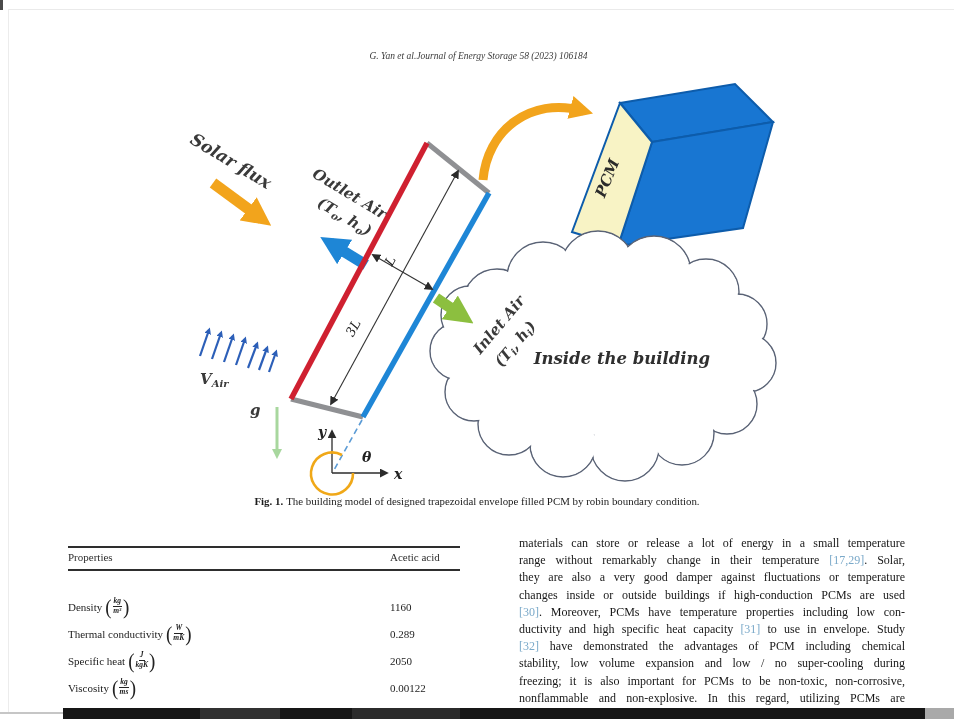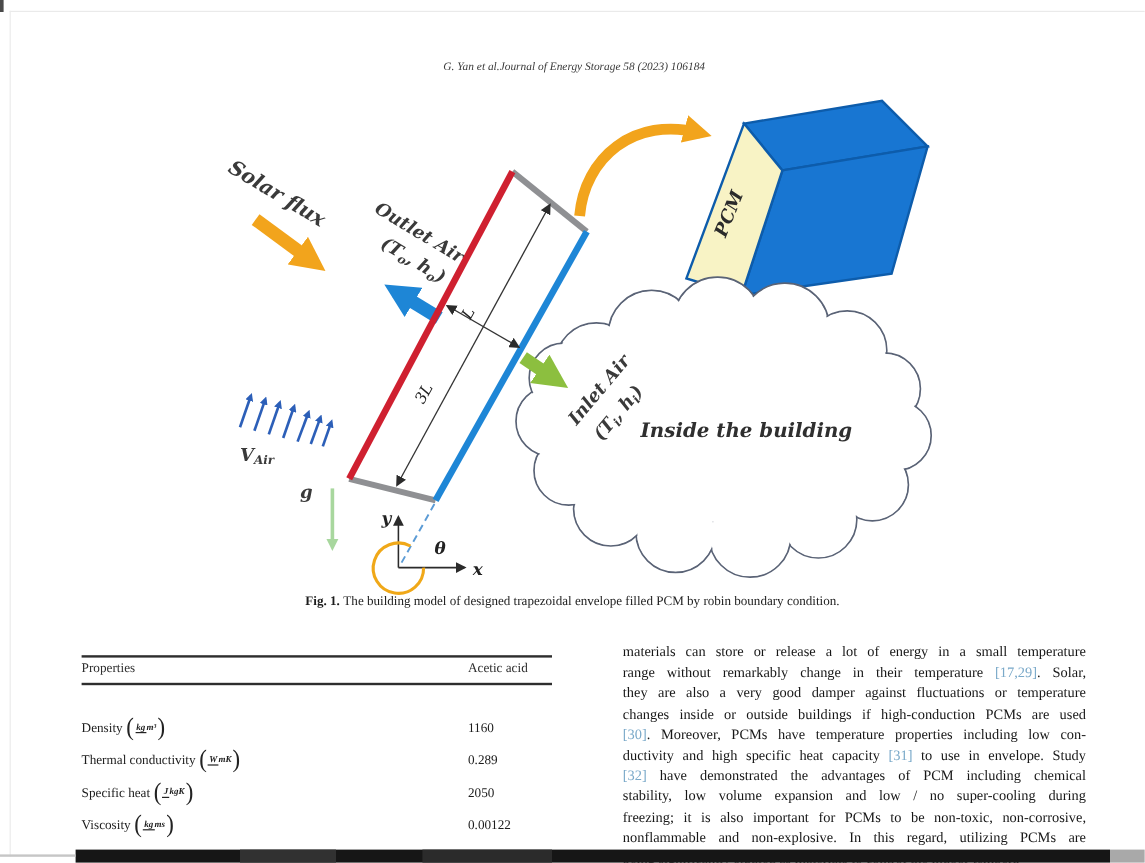--- a/index.html
+++ b/index.html
@@ -30,21 +30,21 @@
   .tablewrap{left:68px;top:544px;width:392px;font-size:11px;color:#1c1c1c;}
   .tlabel{font-weight:bold;margin-bottom:3px;}
   .tcaption{margin-bottom:4px;font-size:10.8px;}
   .rule{height:2px;background:#2e2e2e;margin:2px 0 0 0;}
   .thead-row{position:relative;height:16px;padding-top:3px;color:#2e2e2e;}
   .col2{position:absolute;left:322px;top:3px;}
   .trow{position:relative;height:27px;}
   .propcell{position:absolute;left:0;top:18px;display:inline-flex;align-items:center;}
   .pname{margin-right:3px;}
   .paren{font-size:19px;font-weight:400;line-height:1;transform:scaleY(1.1);color:#222;}
-  .frac{display:inline-flex;align-items:center;margin:0 1px;
+  .frac{display:inline-flex;flex-direction:column;align-items:center;margin:0 1px;
         font-size:7.5px;font-weight:bold;font-style:italic;line-height:1.15;}
   .frac .num{border-bottom:1px solid #222;padding:0 1px;}
   .valcell{position:absolute;left:322px;top:1px;margin-top:21px;}
   
   .article{left:487px;top:535px;width:418px;font-size:12px;line-height:17.2px;color:#171717;}
   .jline{text-align:justify;text-align-last:justify;height:17.2px;overflow:hidden;margin-left:32px;}
   .jline.lastline{text-align-last:left;}
   .cite{color:#7AA9C9;}
   
   .bbar{top:708px;height:11px;background:#161616;}

